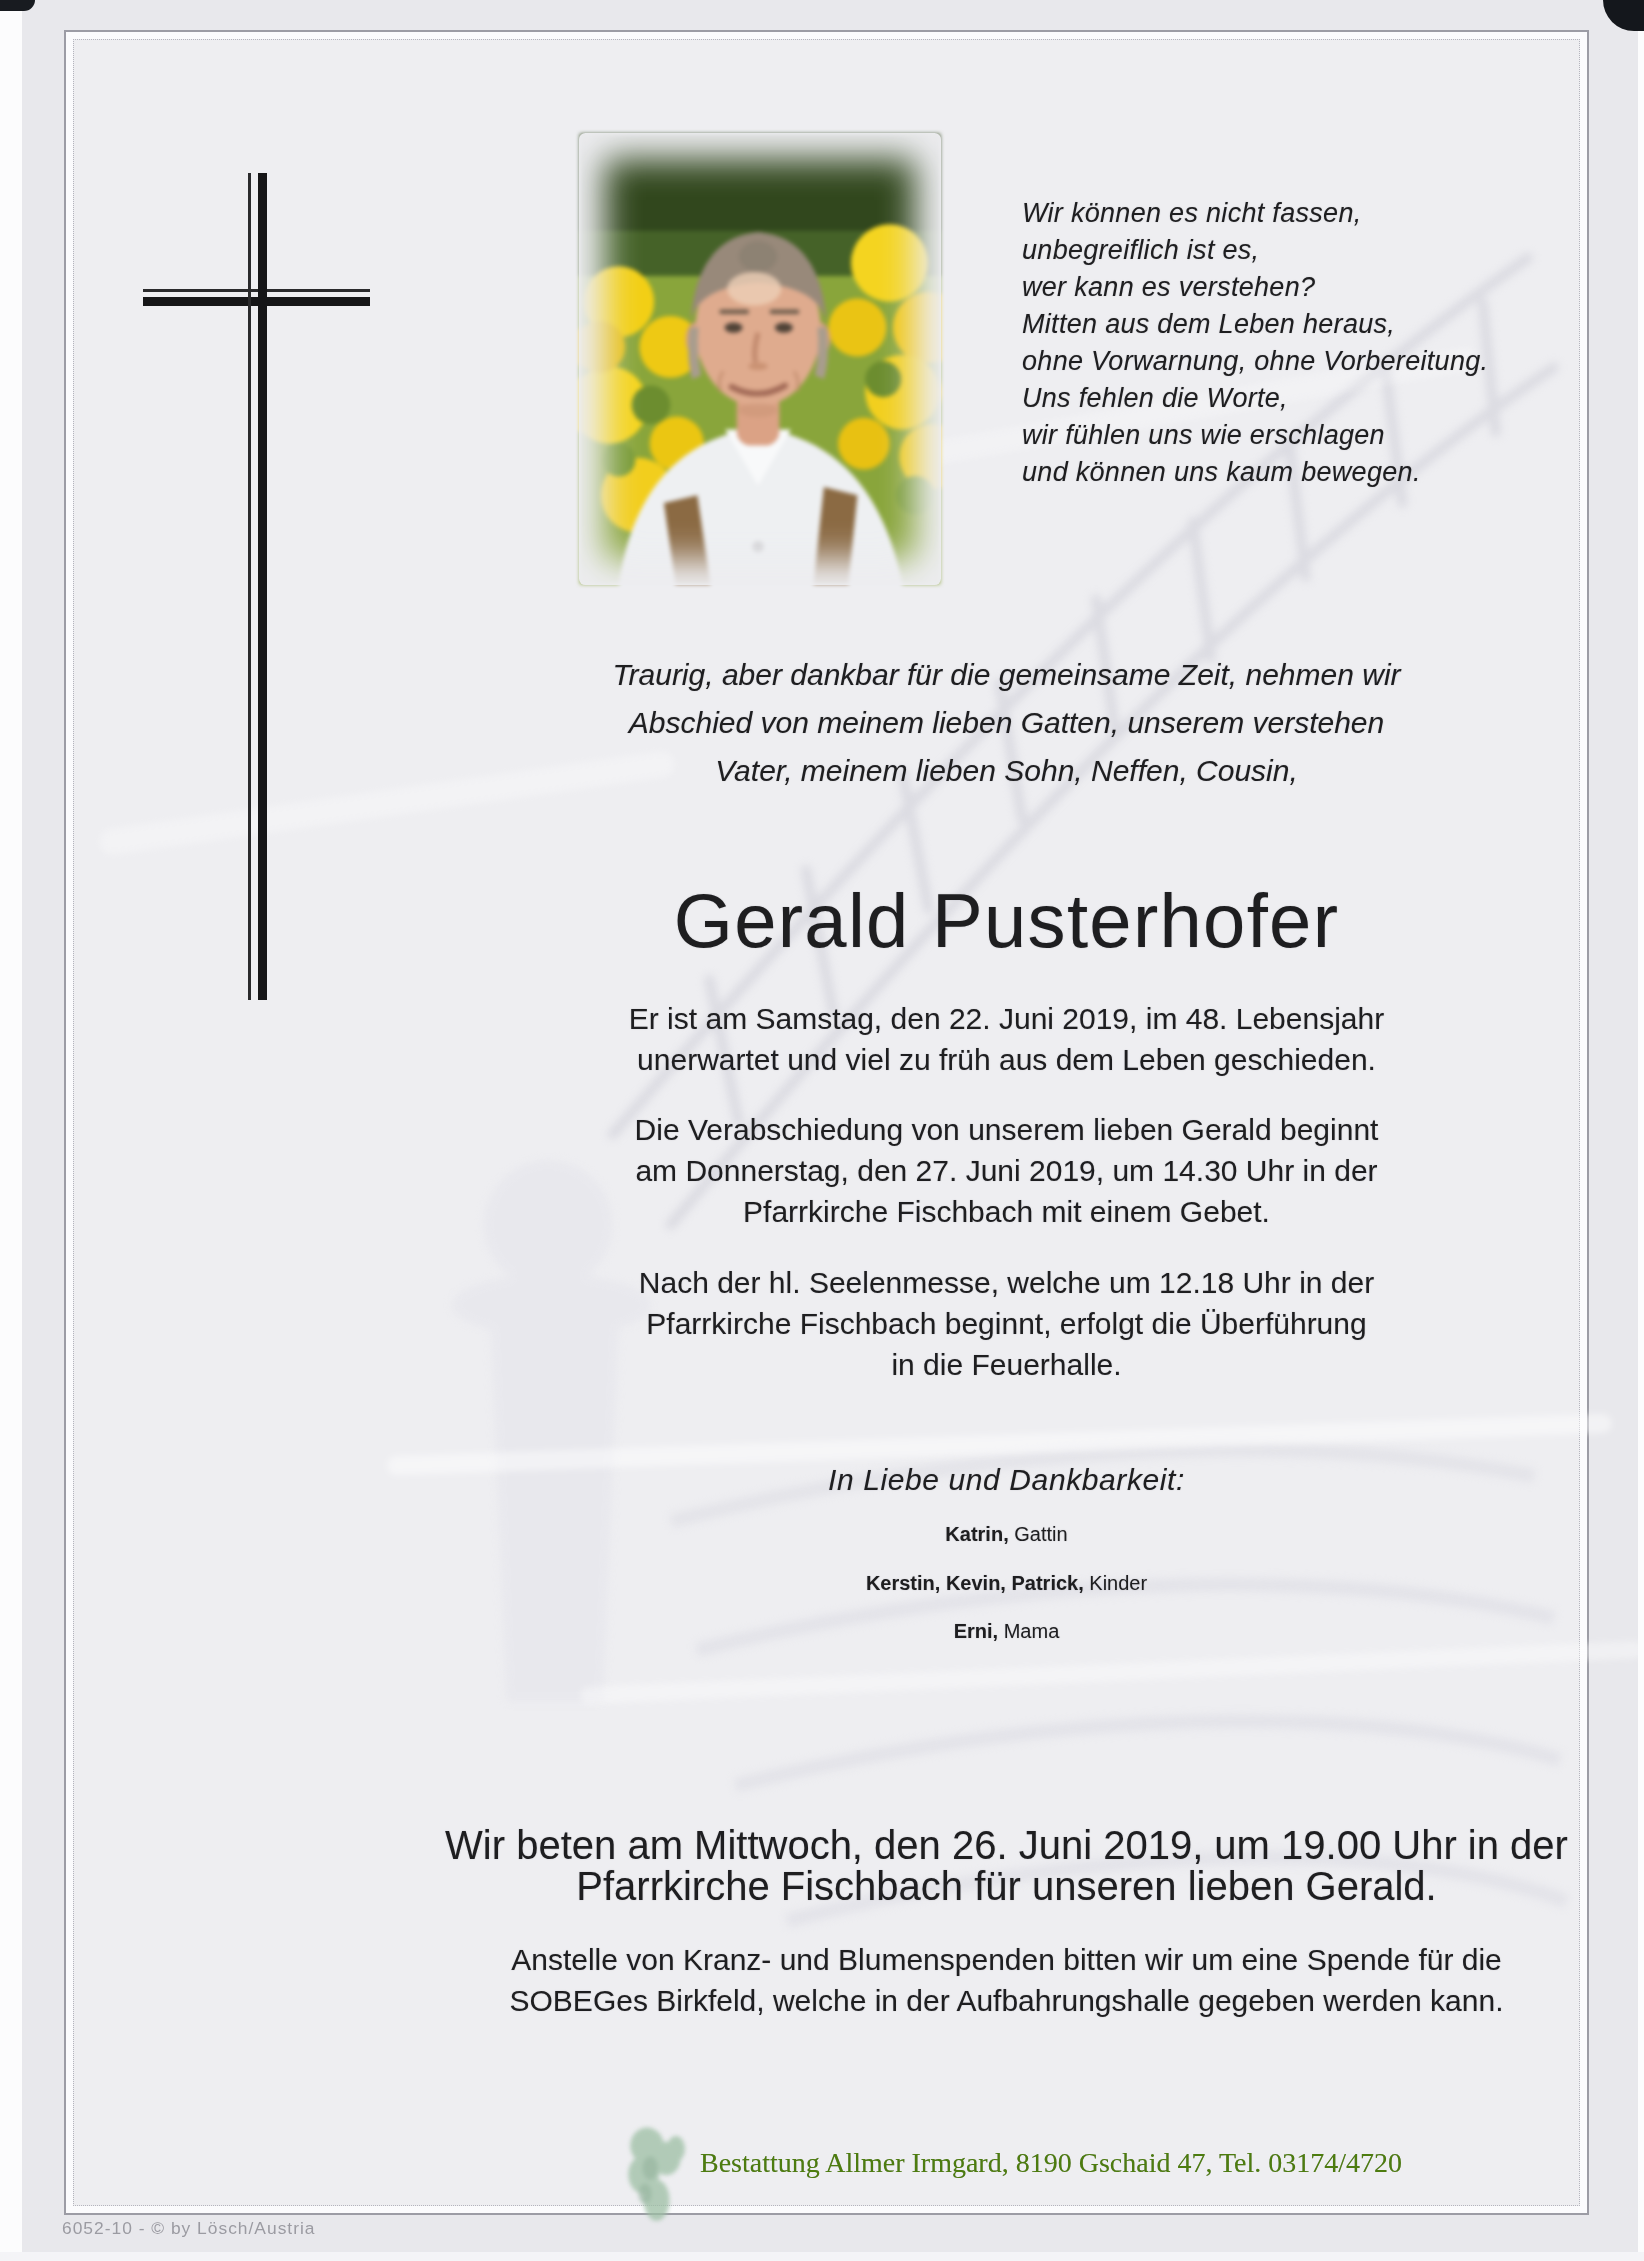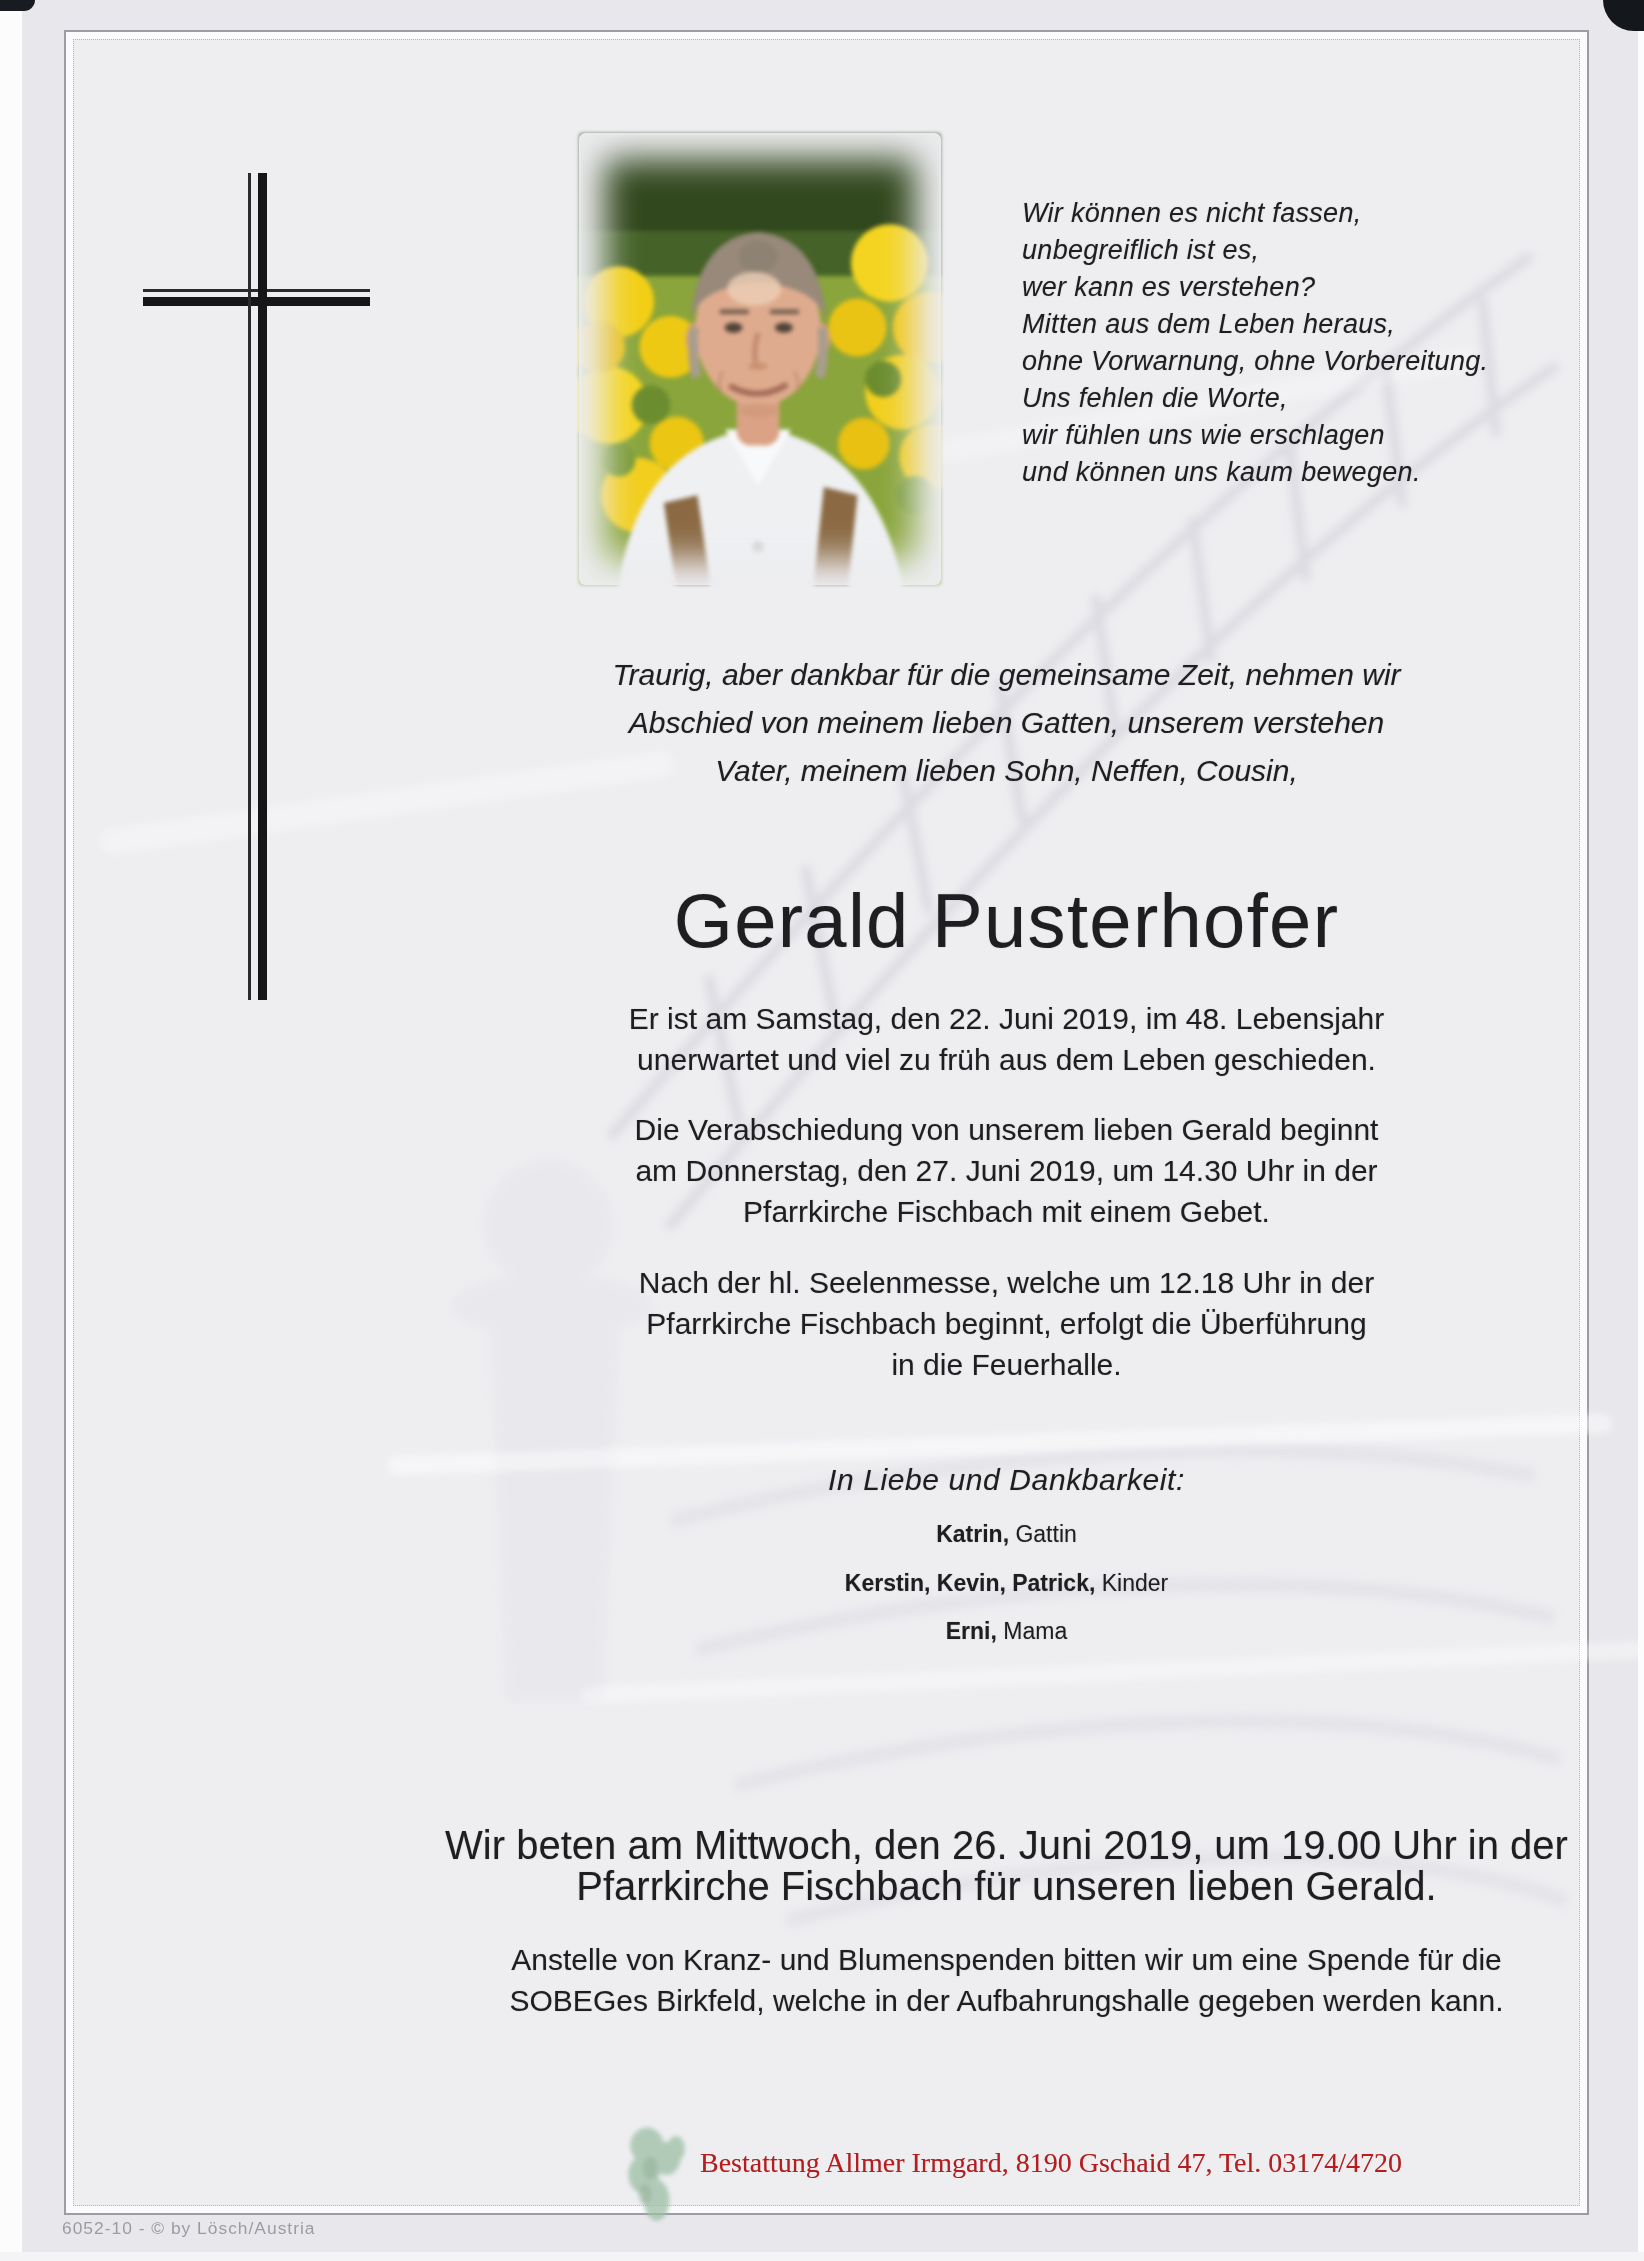--- a/index.html
+++ b/index.html
@@ -47,28 +47,28 @@
   .poem{position:absolute;left:1022px;top:195px;width:542px;text-align:left;
         font-style:italic;font-size:27px;line-height:37px;letter-spacing:0.3px;
         white-space:pre-line;text-shadow:0 0 1.3px rgba(40,40,55,.25);}
   .intro{top:651px;font-style:italic;font-size:30px;line-height:48px;}
   .salutation{top:818px;font-size:28px;line-height:35px;}
   .name{top:872px;font-size:76px;line-height:97px;letter-spacing:1.3px;}
   .death{top:998px;font-size:30px;line-height:41px;}
   .farewell{top:1109px;font-size:30px;line-height:41px;}
   .mass{top:1262px;font-size:30px;line-height:41px;}
   .gratitude{top:1458px;font-style:italic;font-size:30px;line-height:43px;letter-spacing:0.6px;}
-  .family-row{font-size:23px;line-height:43px;}
+  .family-row{font-size:20px;line-height:43px;}
   .family-row b{font-weight:bold;}
   .fam-0{top:1513px;} .fam-1{top:1562px;} .fam-2{top:1610px;}
   .family-footer{top:1659px;font-size:30px;line-height:43px;}
   .prayer{top:1825px;font-size:40px;line-height:41px;}
   .donation{top:1939px;font-size:30px;line-height:41px;}
   .funeral-footer{position:absolute;left:458px;width:1186px;top:2147px;text-align:center;
-    font-family:"Liberation Serif",serif;font-size:28px;line-height:32px;color:#b91c1c;
+    font-family:"Liberation Serif",serif;font-size:28px;line-height:32px;color:#4d7c0f;
     text-shadow:0 0 0.6px rgba(40,40,55,.3);}
   .stamp{position:absolute;left:618px;top:2123px;width:76px;height:103px;filter:blur(1.9px);opacity:.75;}
   .print-code{position:absolute;left:62px;top:2218px;font-size:17.4px;letter-spacing:1px;
     color:#9b9ba2;text-shadow:none;}
   
   .edge-left{position:absolute;left:0;top:0;width:22px;height:100%;background:#fcfcfd;}
   .edge-right{position:absolute;right:0;top:0;width:5.8px;height:100%;background:#fcfcfd;}
   .edge-bottom{position:absolute;left:0;right:0;bottom:0;height:9px;background:#f4f4f7;}
   .corner-tl{position:absolute;left:0;top:0;width:35px;height:11px;background:#181b20;
     border-bottom-right-radius:27px;}

